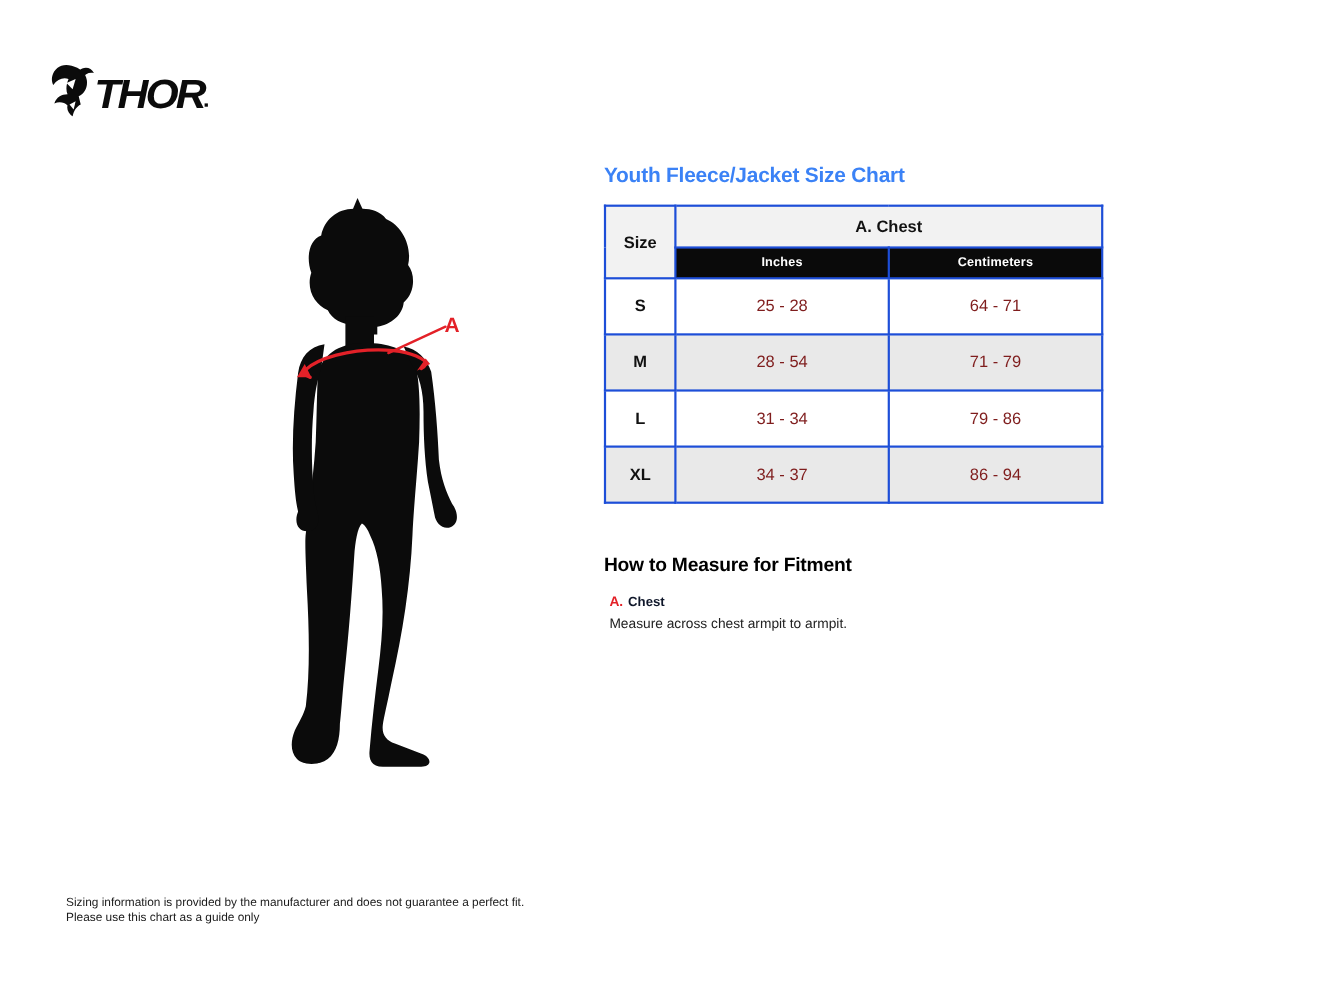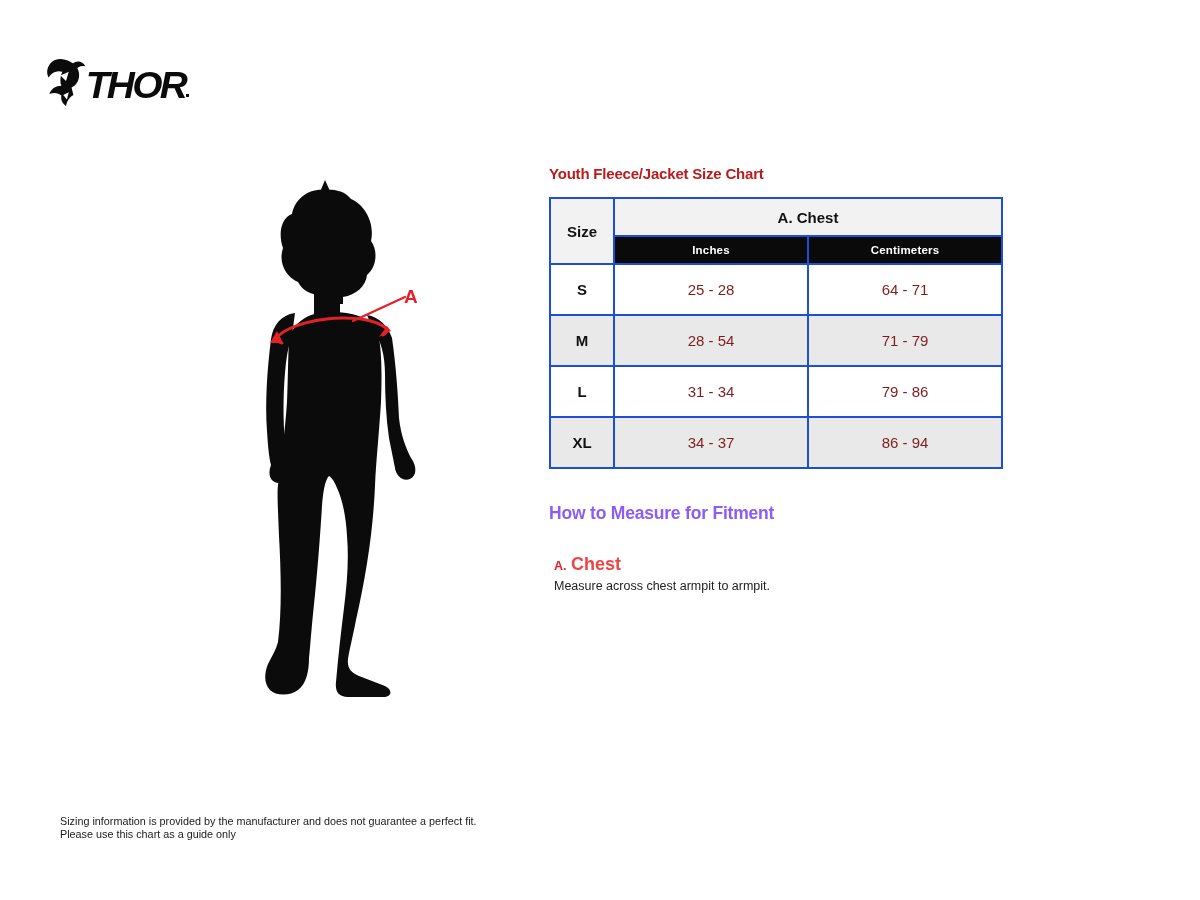--- a/index.html
+++ b/index.html
@@ -35,22 +35,22 @@
   .figure-svg { position: absolute; left: 248px; top: 180px; }
   .label-a {
     position: absolute; left: 404px; top: 287px;
     color: #e32128; font-weight: bold; font-size: 19px;
     line-height: 1;
   }
 
   
   .panel { position: absolute; left: 549px; top: 149px; width: 452px; }
   .panel-title {
-    font-size: 15px; font-weight: bold; color: #b91c1c;
-    margin: 16px 0 15px 0; letter-spacing: -0.2px;
+    font-size: 19px; font-weight: bold; color: #3b82f6;
+    margin: 0 0 15px 0; letter-spacing: -0.2px;
   }
   table.size-chart {
     border-collapse: collapse; width: 452px; table-layout: fixed;
     border: 2px solid #9c9c9c;
   }
   table.size-chart th, table.size-chart td {
     border: 2px solid #1d4ed8;
     text-align: center; vertical-align: middle;
     padding: 0;
   }
@@ -69,26 +69,26 @@
     font-size: 11.5px; font-weight: bold; height: 28px;
     letter-spacing: 0.2px;
   }
   td.cell { height: 51px; font-size: 15px; color: #7f1d1d; background: #ffffff; }
   td.cell-size { font-weight: bold; color: #111; }
   tr.alt td.cell { background: #e9e9e9; }
 
   
   .measure { position: absolute; left: 549px; top: 503px; width: 452px; }
   .measure-title {
-    font-size: 17.5px; font-weight: bold; color: #8b5cf6;
-    margin: 0 0 30px 0; letter-spacing: -0.2px;
+    font-size: 17.5px; font-weight: bold; color: #000000;
+    margin: 0 0 14px 0; letter-spacing: -0.2px;
   }
   .measure-item { margin-left: 5px; }
   .measure-key { color: #e32128; font-weight: bold; font-size: 12.5px; }
-  .measure-name { color: #ef4444; font-weight: bold; font-size: 18px; }
+  .measure-name { color: #0f172a; font-weight: bold; font-size: 12px; }
   .measure-text { font-size: 12.5px; color: #222; margin-top: 4px; }
 
   
   .footnote {
     position: absolute; left: 60px; top: 815px;
     font-size: 10.8px; color: #1a1a1a; line-height: 1.22;
   }
 </style>
 </head>
 <body>

